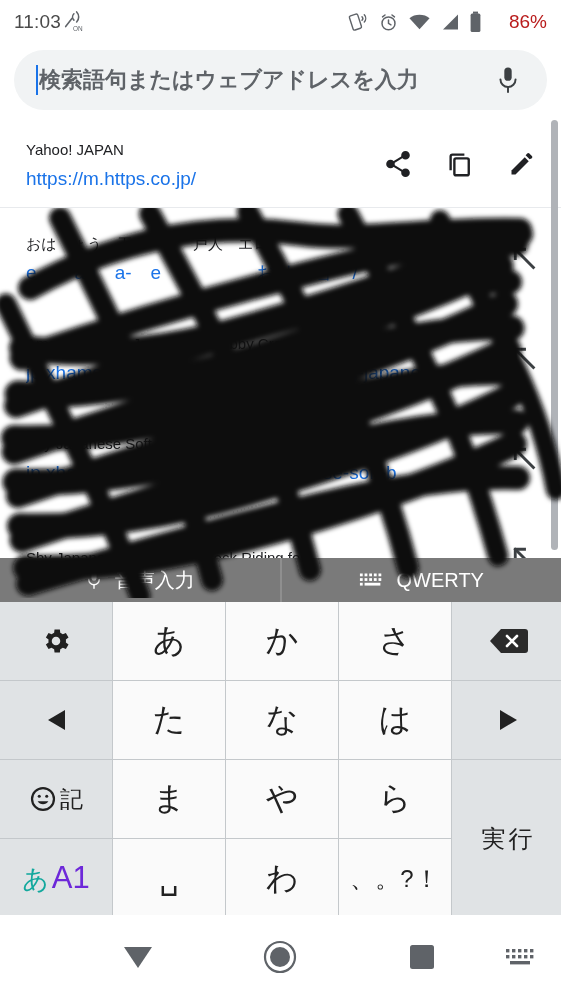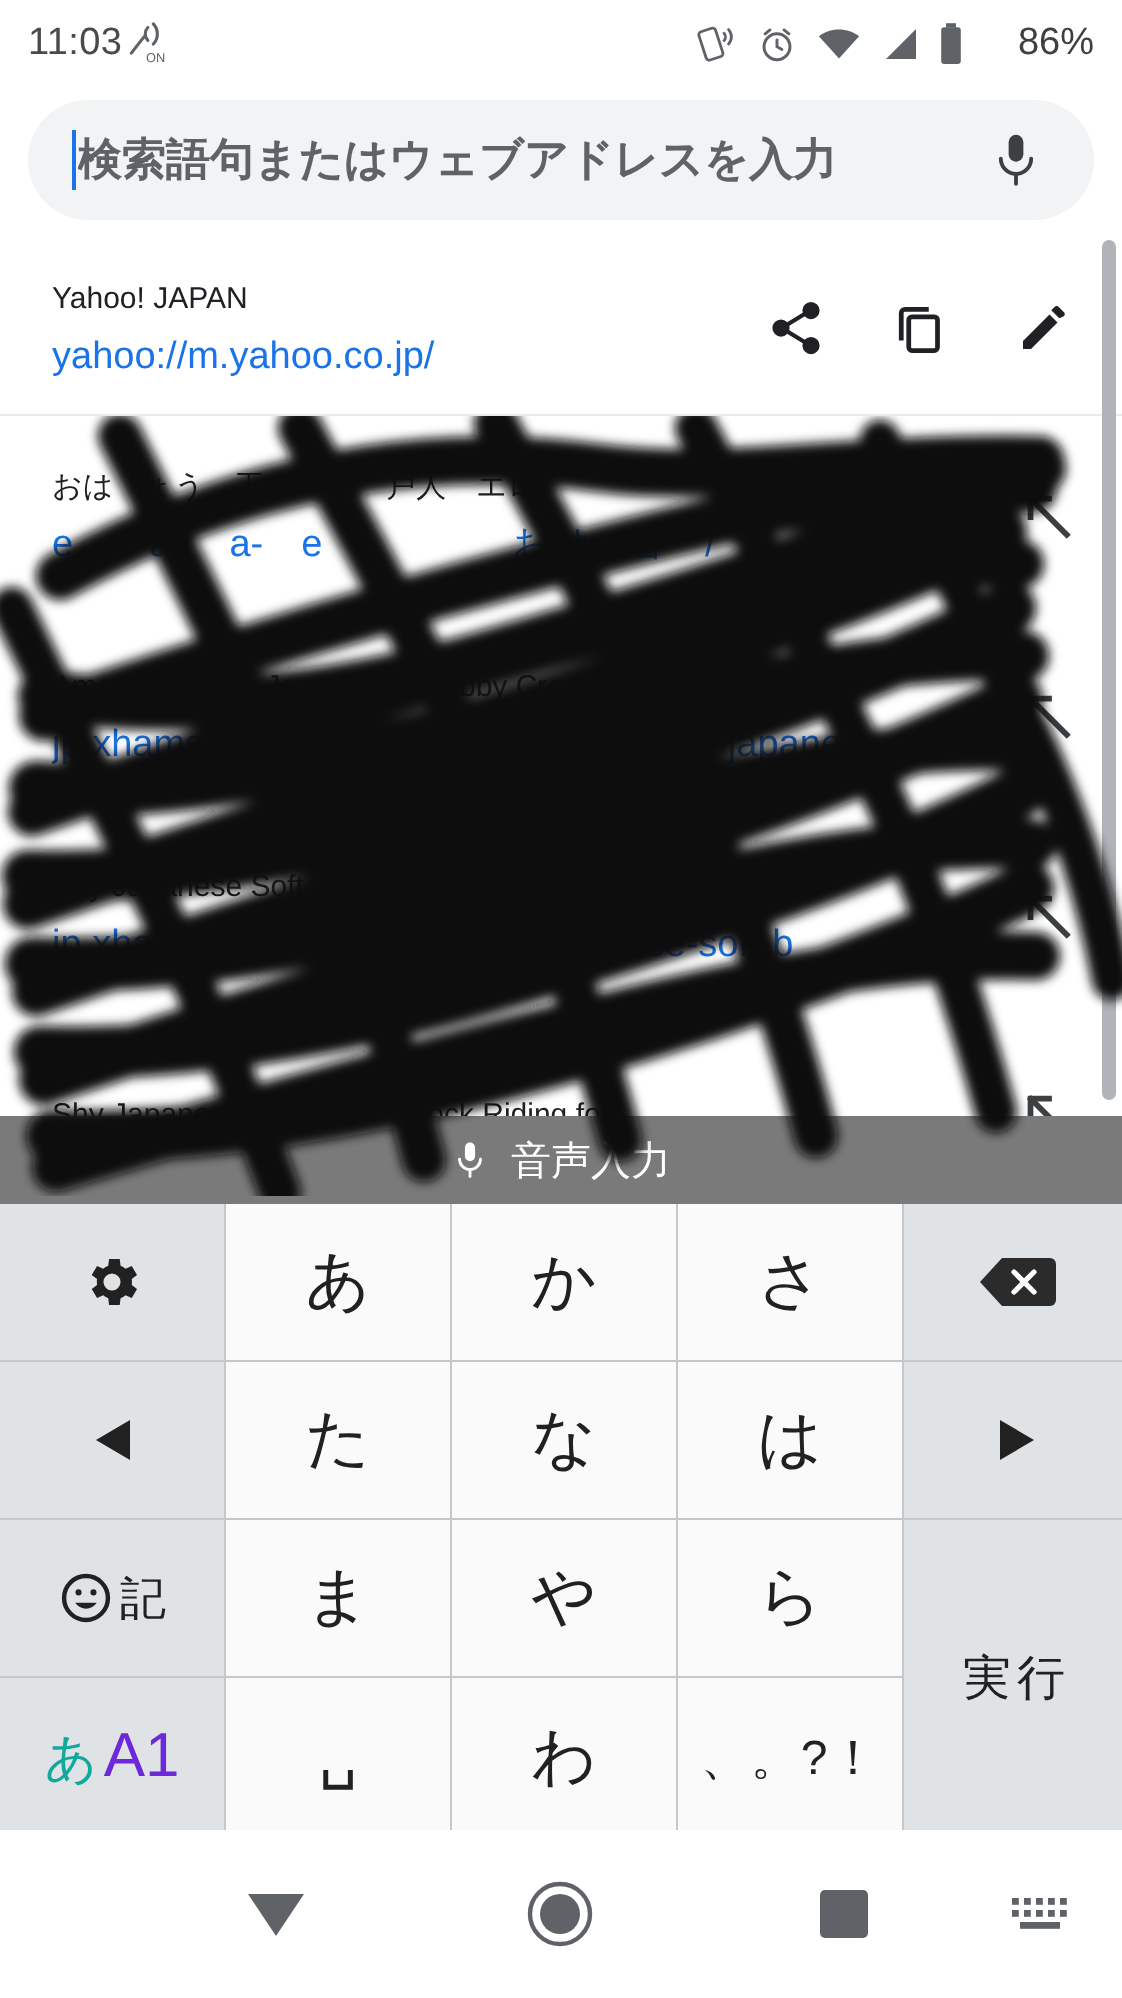--- a/index.html
+++ b/index.html
@@ -39,21 +39,21 @@
     color: #4a4a4a;
     letter-spacing: 0.2px;
   }
   .sb-right {
     display: flex;
     align-items: center;
     gap: 9px;
   }
   .sb-batt-text {
     font-size: 19px;
-    color: #404040;
+    color: #b91c1c;
     margin-left: 18px;
   }
   .ico { display: block; }
 
   
   .omnibox-wrap {
     position: absolute;
     top: 50px; left: 0;
     width: 561px;
     height: 66px;
@@ -325,21 +325,21 @@
       </svg>
     </span>
   </div>
 </div>
 
 <div class="suggestions">
 
   <div class="sugg-row first">
     <div class="sugg-text">
       <div class="sugg-title">Yahoo! JAPAN</div>
-      <div class="sugg-url">yahoo://m.yahoo.co.jp/</div>
+      <div class="sugg-url">https://m.https.co.jp/</div>
     </div>
     <div class="sugg-actions">
       <span>
         <svg class="ico" width="30" height="30" viewBox="0 0 24 24" fill="none" stroke="#202124" stroke-width="1.7">
           <circle cx="18" cy="5" r="2.6" fill="#202124"></circle>
           <circle cx="6" cy="12" r="2.6" fill="#202124"></circle>
           <circle cx="18" cy="19" r="2.6" fill="#202124"></circle>
           <path d="M8.4 10.7 L15.6 6.3"></path>
           <path d="M8.4 13.3 L15.6 17.7"></path>
         </svg>
@@ -454,20 +454,39 @@
     <div class="kb-tool">
       <span>
         <svg class="ico" width="18" height="24" viewBox="0 0 24 26" fill="none" stroke="#ffffff" stroke-width="1.9">
           <rect x="8.6" y="1.4" width="6.8" height="12.4" rx="3.4" fill="#ffffff" stroke="none"></rect>
           <path d="M5 12.4 a7 7 0 0 0 14 0" stroke-linecap="round"></path>
           <path d="M12 19.5 V24" stroke-linecap="round"></path>
         </svg>
       </span>
       <span>音声入力</span>
     </div>
+    <div class="kb-tool">
+      <span>
+        <svg class="ico" width="26" height="18" viewBox="0 0 28 18" fill="#ffffff">
+          <rect x="1" y="2" width="3" height="3"></rect>
+            <rect x="6" y="2" width="3" height="3"></rect>
+          <rect x="11" y="2" width="3" height="3"></rect>
+            <rect x="16" y="2" width="3" height="3"></rect>
+          <rect x="21" y="2" width="3" height="3"></rect>
+          <rect x="1" y="7" width="3" height="3"></rect>
+            <rect x="6" y="7" width="3" height="3"></rect>
+          <rect x="11" y="7" width="3" height="3"></rect>
+            <rect x="16" y="7" width="3" height="3"></rect>
+          <rect x="21" y="7" width="3" height="3"></rect>
+          <rect x="1" y="12" width="3" height="3"></rect>
+            <rect x="6" y="12" width="17" height="3"></rect>
+        </svg>
+      </span>
+      <span>QWERTY</span>
+    </div>
   </div>
 
   <div class="kb-grid">
 
     <div class="key fn">
       <span>
         <svg class="ico" width="32" height="32" viewBox="0 0 24 24" fill="#212121">
           <path d="M19.4 13.1 a7.6 7.6 0 0 0 0-2.2 l2-1.5 -2-3.4 -2.3 1 a7.6 7.6 0 0 0 -1.9-1.1 l-0.3-2.5 h-4 l-0.3 2.5 a7.6 7.6 0 0 0 -1.9 1.1 l-2.3-1 -2 3.4 2 1.5 a7.6 7.6 0 0 0 0 2.2 l-2 1.5 2 3.4 2.3-1 a7.6 7.6 0 0 0 1.9 1.1 l0.3 2.5 h4 l0.3-2.5 a7.6 7.6 0 0 0 1.9-1.1 l2.3 1 2-3.4 Z M12 15.2 a3.2 3.2 0 1 1 0-6.4 a3.2 3.2 0 0 1 0 6.4 Z"></path>
         </svg>
       </span>

